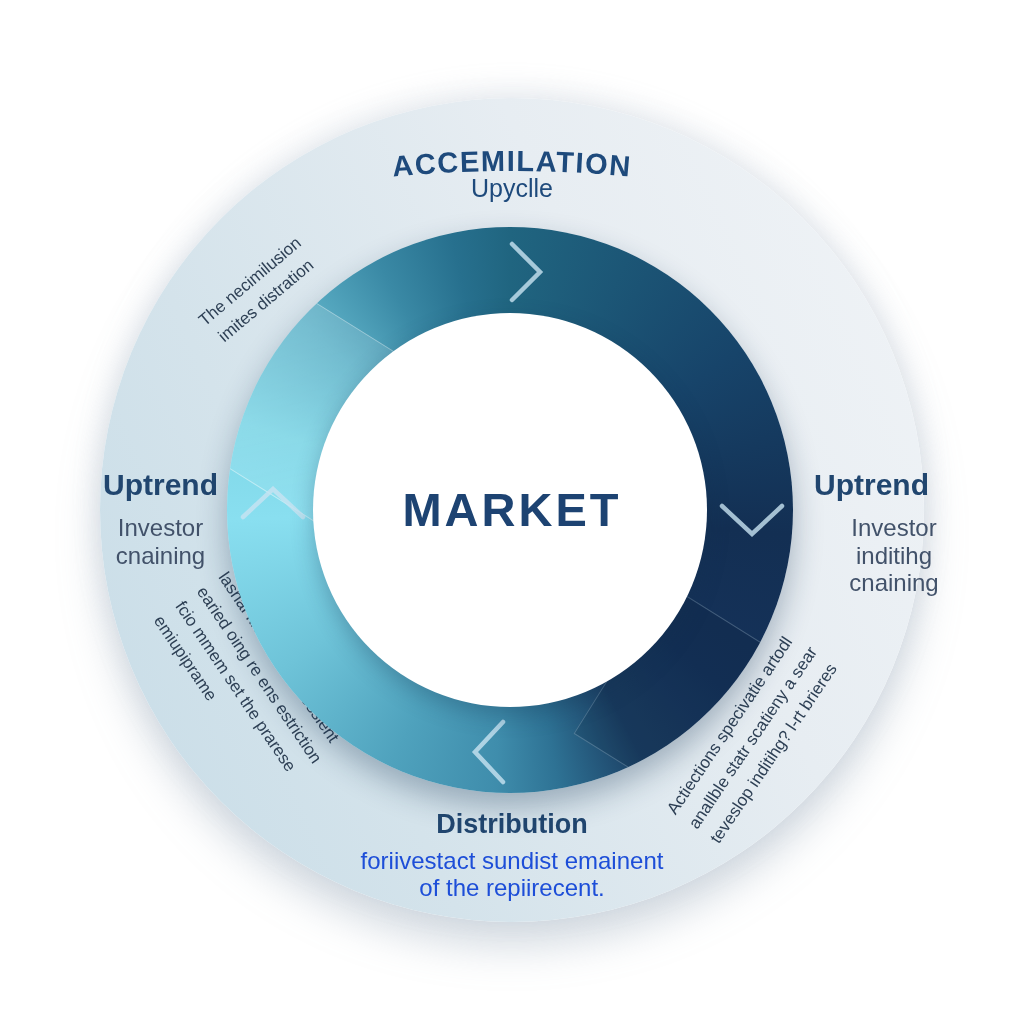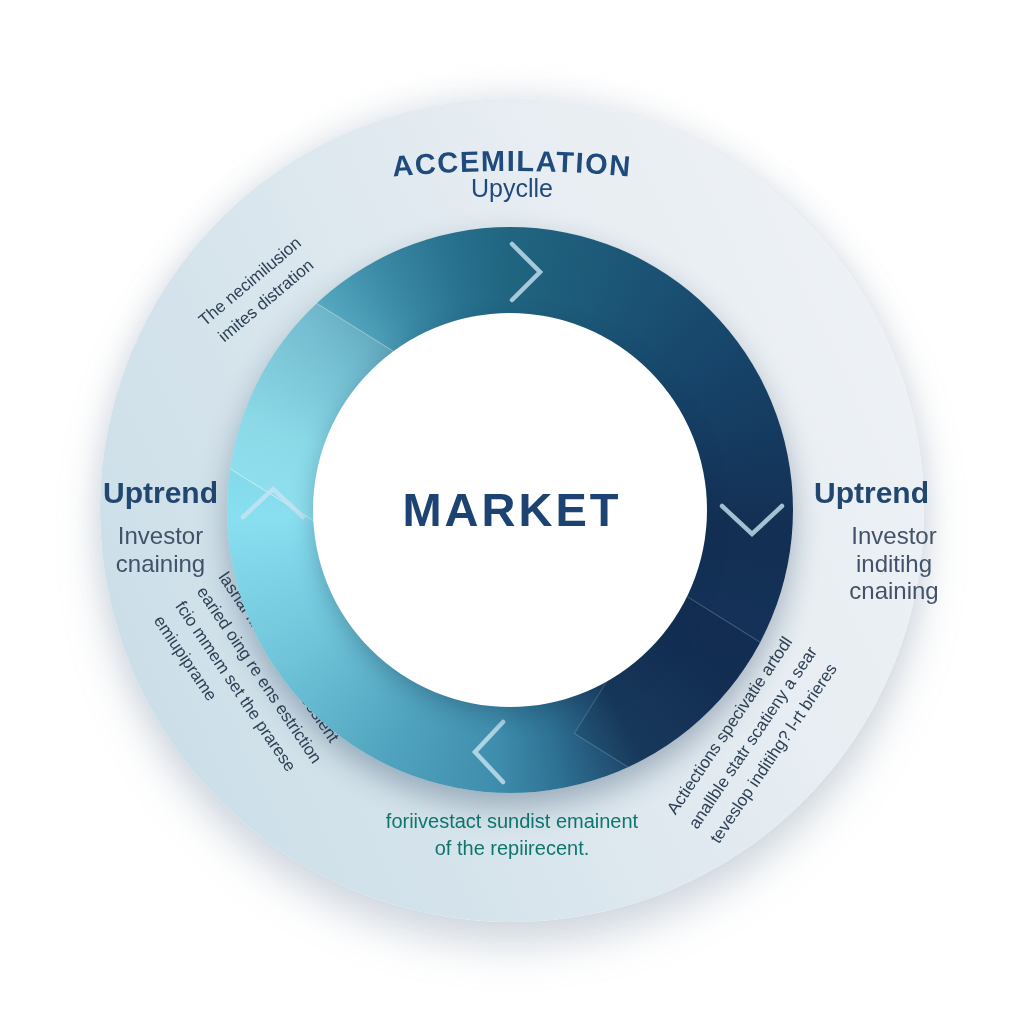--- a/index.html
+++ b/index.html
@@ -43,30 +43,30 @@
     color:#1d4372;font-weight:bold;font-size:47px;letter-spacing:3px;line-height:60px;
   }
   
   .top-arc{position:absolute;left:262px;top:110px;z-index:2;}
   .top-arc text{font-family:"Liberation Sans",sans-serif;font-weight:bold;font-size:29px;
     fill:#1e4a7c;letter-spacing:1.5px;}
   .top-sub{position:absolute;left:262px;top:174px;width:500px;text-align:center;z-index:2;
     color:#1e4a7c;font-weight:normal;font-size:25px;}
   
   .side-block{position:absolute;z-index:2;}
-  .side-block .side-title{color:#21466f;font-weight:bold;font-size:30px;line-height:34px;margin-top:8px;}
+  .side-block .side-title{color:#21466f;font-weight:bold;font-size:30px;line-height:34px;}
   .side-block .side-line{color:#42526a;font-size:24px;line-height:27.5px;text-align:center;}
   .side-left{left:78px;top:468px;width:165px;text-align:center;}
   .side-right{left:814px;top:468px;width:150px;text-align:left;}
   .side-right .side-line{margin-left:10px;}
   .side-gap{height:12px;}
   
   .bottom-block{position:absolute;left:312px;top:808px;width:400px;text-align:center;z-index:2;}
   .bottom-title{color:#21466f;font-weight:bold;font-size:27px;line-height:32px;margin-bottom:7px;}
-  .bottom-line{color:#0f766e;font-size:20px;line-height:27px;}
+  .bottom-line{color:#1d4ed8;font-size:24px;line-height:27px;}
   
   .note{position:absolute;z-index:2;color:#2e4055;font-size:17px;line-height:26px;}
   .note-upper-left{left:138px;top:266px;width:240px;text-align:center;transform:rotate(-40deg);line-height:25px;}
   .note-lower-left{left:128px;top:660px;width:280px;transform:rotate(56deg);}
   .note-lower-right{left:628px;top:666px;width:295px;transform:rotate(-56deg);}
   
   .chev{position:absolute;z-index:4;opacity:.8;}
   .chev polyline{fill:none;stroke-width:4.5;stroke-linecap:round;stroke-linejoin:miter;}
   .chev-top{left:508px;top:240px;}
   .chev-right{left:719px;top:503px;}
@@ -104,20 +104,21 @@
 
   <div class="side-block side-right">
     <div class="side-title">Uptrend</div>
     <div class="side-gap"></div>
     <div class="side-line">Investor</div>
     <div class="side-line">inditihg</div>
     <div class="side-line">cnaining</div>
   </div>
 
   <div class="bottom-block">
+    <div class="bottom-title">Distribution</div>
     <div class="bottom-line">foriivestact sundist emainent</div>
     <div class="bottom-line">of the repiirecent.</div>
   </div>
 
   <div class="note note-lower-left">
     <div>lasnal knr fresser dlessient</div>
     <div>earied oing re ens estriction</div>
     <div>fcio mmem set the prarese</div>
     <div>emiupiprame</div>
   </div>

